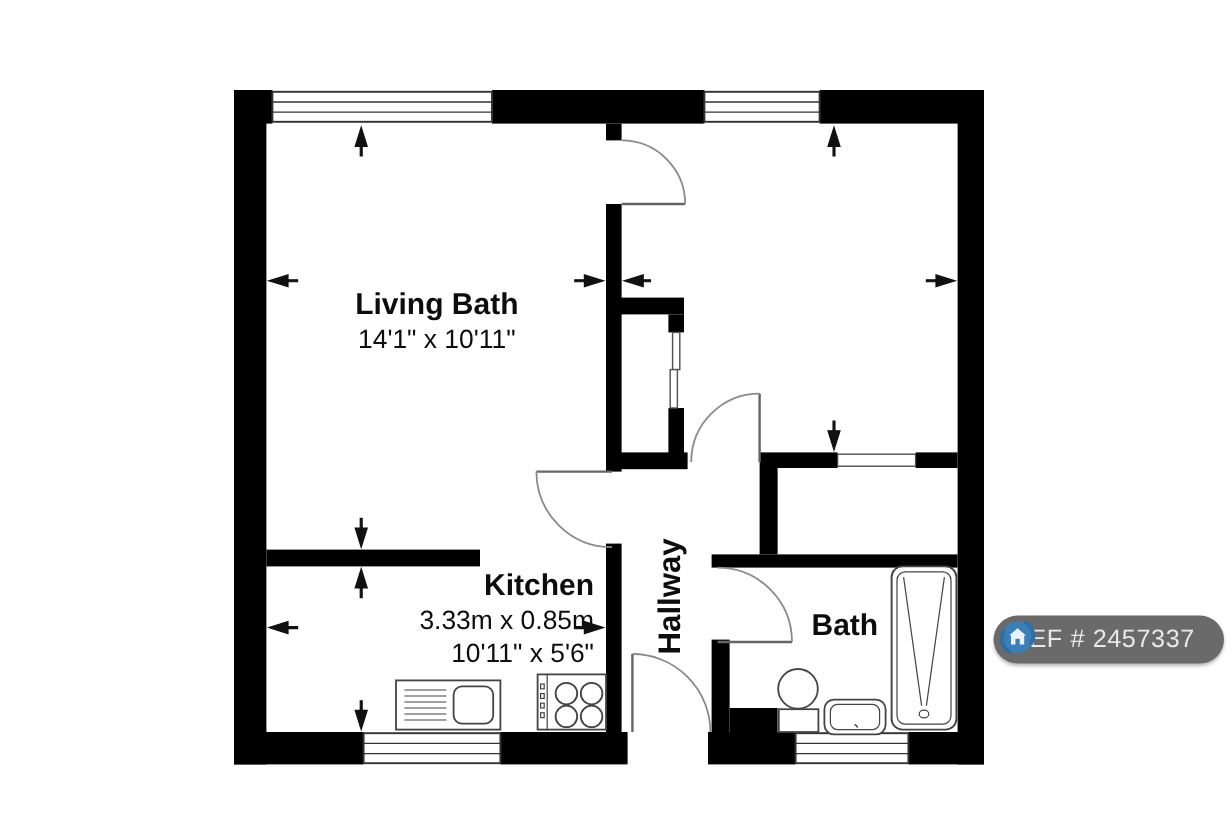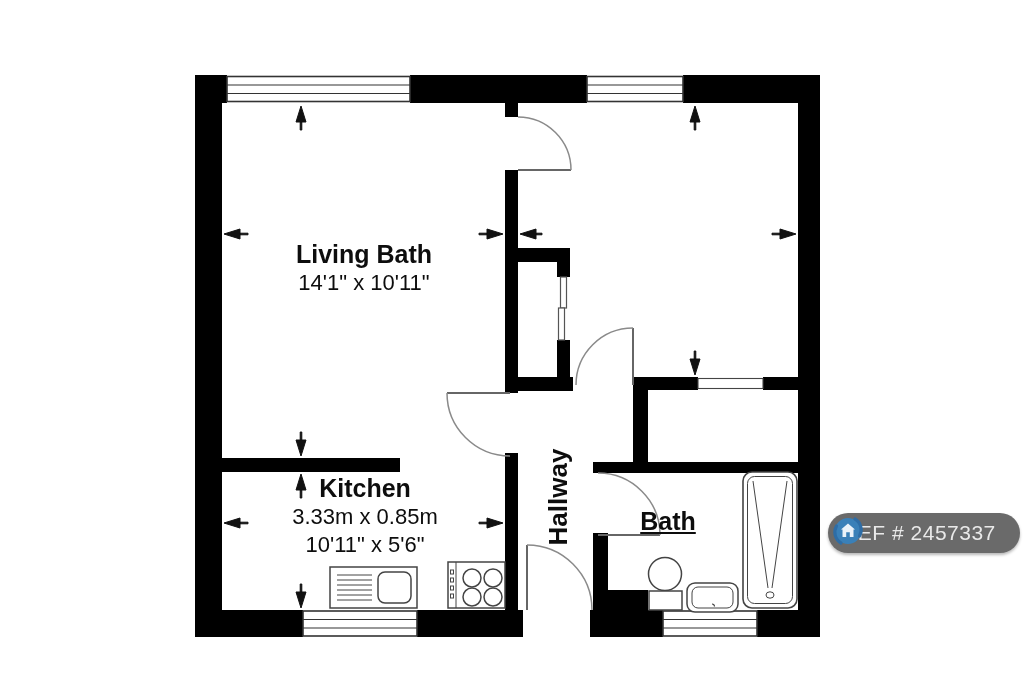--- a/index.html
+++ b/index.html
@@ -177,29 +177,29 @@
       <ellipse cx="770" cy="595" rx="4" ry="3.2" stroke-width="1"></ellipse>
     </g>
   </svg>
 
   <div class="room-label" style="left:234px;top:240px;width:260px;">
     <div class="room-title">Living Bath</div>
     <div class="room-dim">14'1" x 10'11"</div>
   </div>
 
 
-  <div class="room-label" style="left:235px;top:474px;width:260px;">
+  <div class="room-label" style="left:235px;top:474px;width:260px;text-align:right;">
     <div class="room-title">Kitchen</div>
     <div class="room-dim">3.33m x 0.85m</div>
     <div class="room-dim">10'11" x 5'6"</div>
   </div>
 
   <div class="hallway-label">Hallway</div>
 
-  <div class="room-label bath-label" style="left:608px;top:507px;width:120px;text-decoration:underline;">
+  <div class="room-label bath-label" style="left:644px;top:507px;width:120px;">
     <div class="room-title">Bath</div>
   </div>
 
   <div class="ref-badge">
     <svg class="logo" viewBox="0 0 36 36">
       <circle cx="18" cy="18" r="13" fill="#3a80b8"></circle>
       <path d="M 6.5 13 A 12.5 12.5 0 0 0 11 30" fill="none" stroke="#2e6da6" stroke-width="3.2" stroke-linecap="round"></path>
       <path d="M 29.5 23 A 12.5 12.5 0 0 0 25 6" fill="none" stroke="#2e6da6" stroke-width="3.2" stroke-linecap="round"></path>
       <path d="M18 10.5 L25 16.5 L23.5 16.5 L23.5 24 L19.8 24 L19.8 19.2 L16.2 19.2 L16.2 24 L12.5 24 L12.5 16.5 L11 16.5 Z" fill="#eaf2f9"></path>
     </svg>

